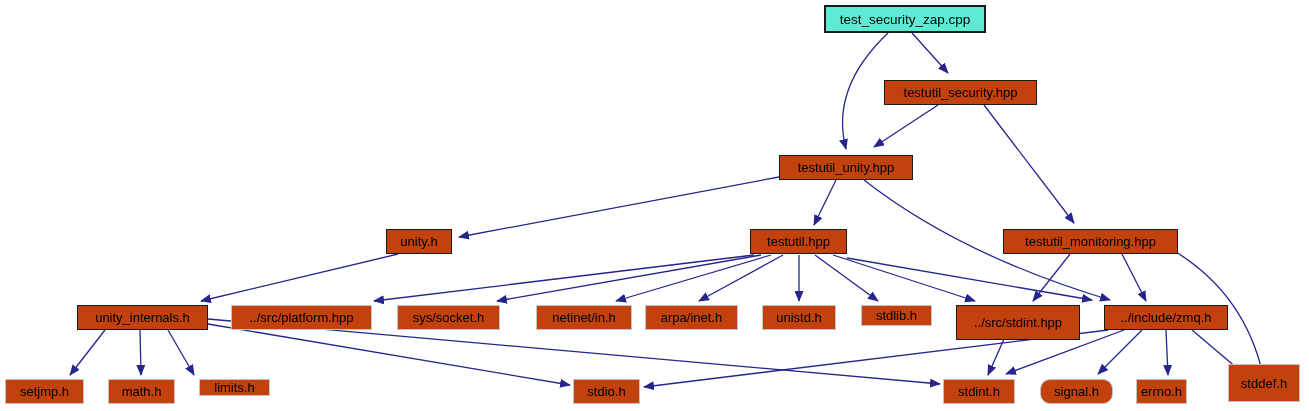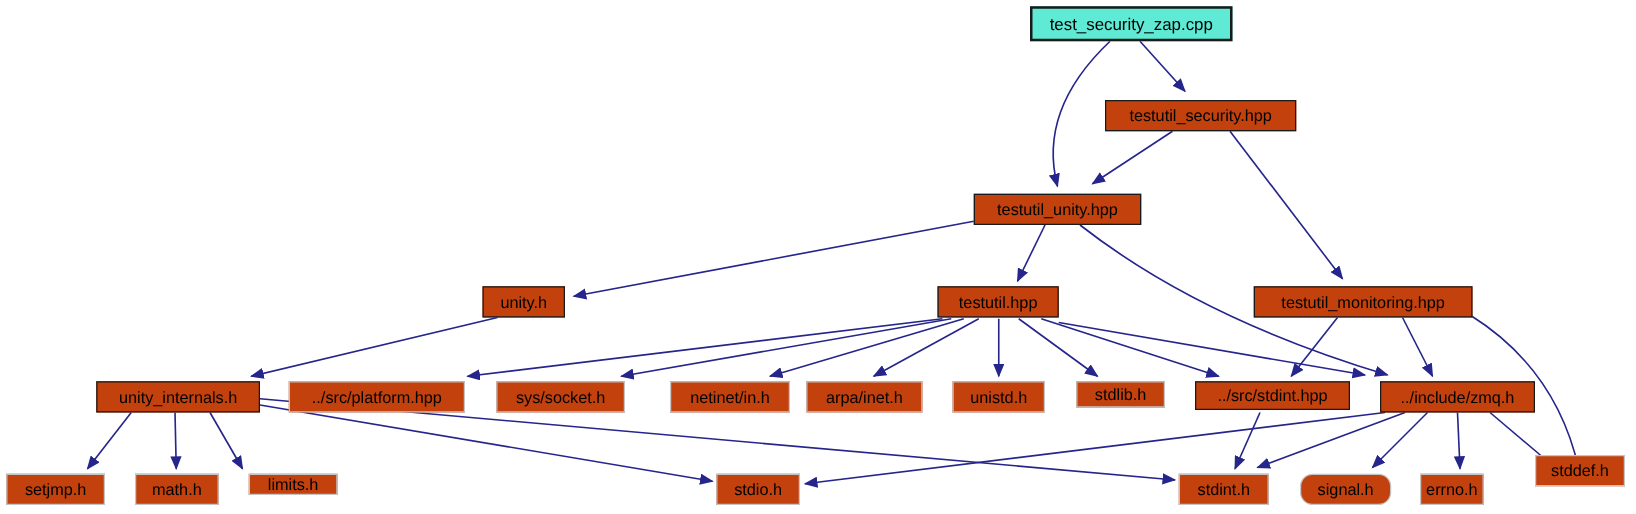--- a/index.html
+++ b/index.html
@@ -91,33 +91,33 @@
   <div class="node" style="left:397px;top:305px;width:103px;height:25px;">sys/socket.h</div>
 
   <div class="node" style="left:524px;top:305px;width:96px;height:25px;margin-left:12px;">netinet/in.h</div>
 
   <div class="node" style="left:645px;top:305px;width:93px;height:25px;">arpa/inet.h</div>
 
   <div class="node" style="left:762px;top:305px;width:74px;height:25px;">unistd.h</div>
 
   <div class="node" style="left:861px;top:305px;width:71px;height:21px;">stdlib.h</div>
 
-  <div class="node linked" style="left:956px;top:305px;width:124px;height:23px;">../src/stdint.hpp</div>
+  <div class="node linked" style="left:956px;top:305px;width:124px;height:35px;">../src/stdint.hpp</div>
 
   <div class="node linked" style="left:1104px;top:305px;width:124px;height:25px;">../include/zmq.h</div>
 
   <div class="node" style="left:5px;top:379px;width:79px;height:25px;">setjmp.h</div>
 
   <div class="node" style="left:108px;top:379px;width:67px;height:25px;">math.h</div>
 
   <div class="node" style="left:199px;top:379px;width:71px;height:17px;">limits.h</div>
 
   <div class="node" style="left:573px;top:379px;width:67px;height:25px;">stdio.h</div>
 
   <div class="node" style="left:943px;top:379px;width:72px;height:25px;">stdint.h</div>
 
   <div class="node" style="left:1040px;top:379px;width:73px;height:25px;border-radius:10px;">signal.h</div>
 
   <div class="node" style="left:1136px;top:379px;width:51px;height:25px;">errno.h</div>
 
-  <div class="node" style="left:1228px;top:364px;width:72px;height:25px;">stddef.h</div>
+  <div class="node" style="left:1228px;top:364px;width:72px;height:38px;">stddef.h</div>
 
 </div>
 
 </body></html>

